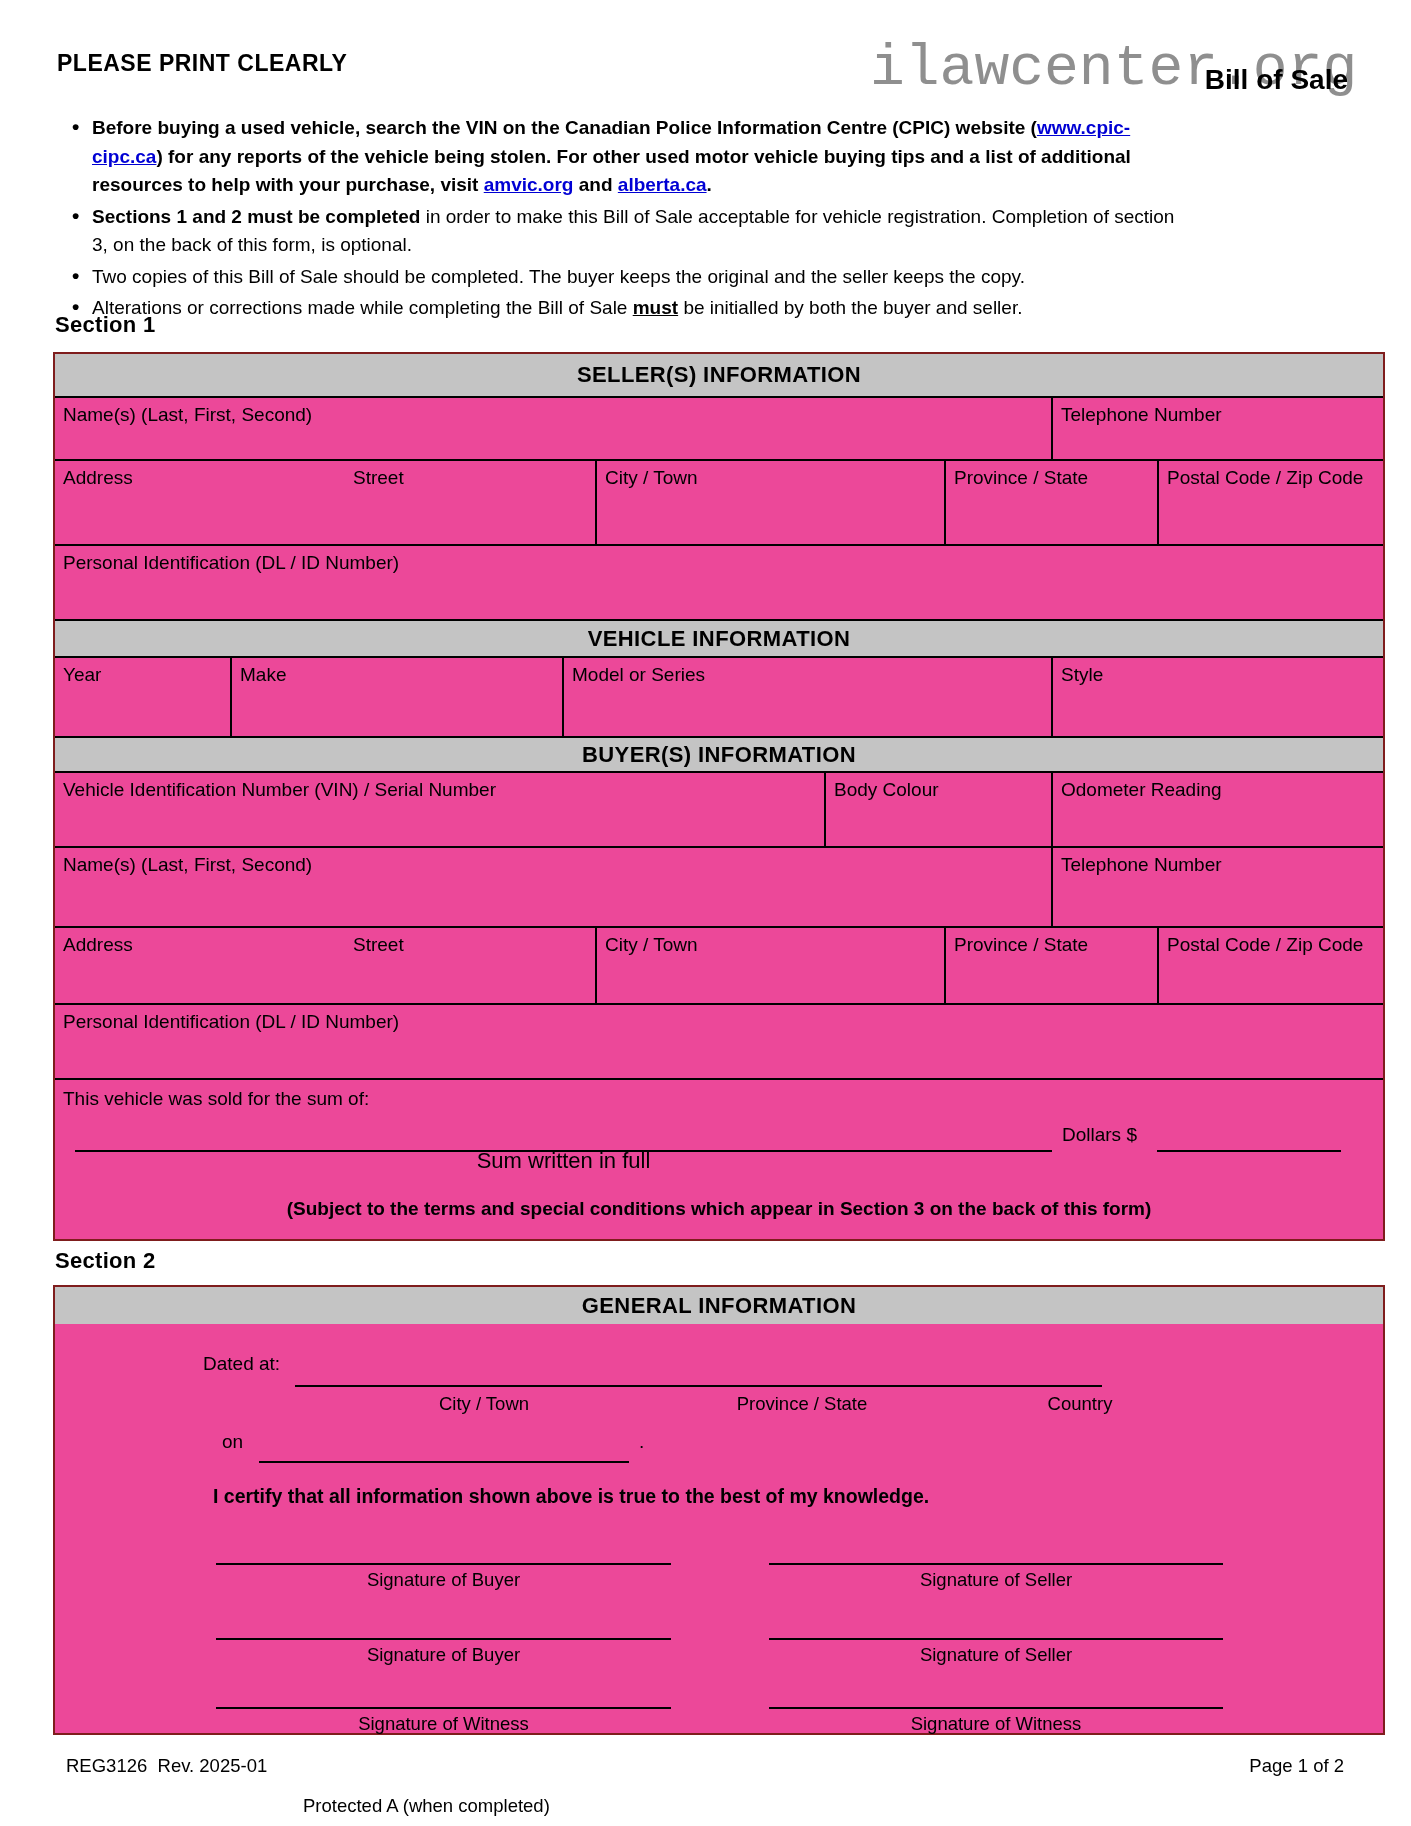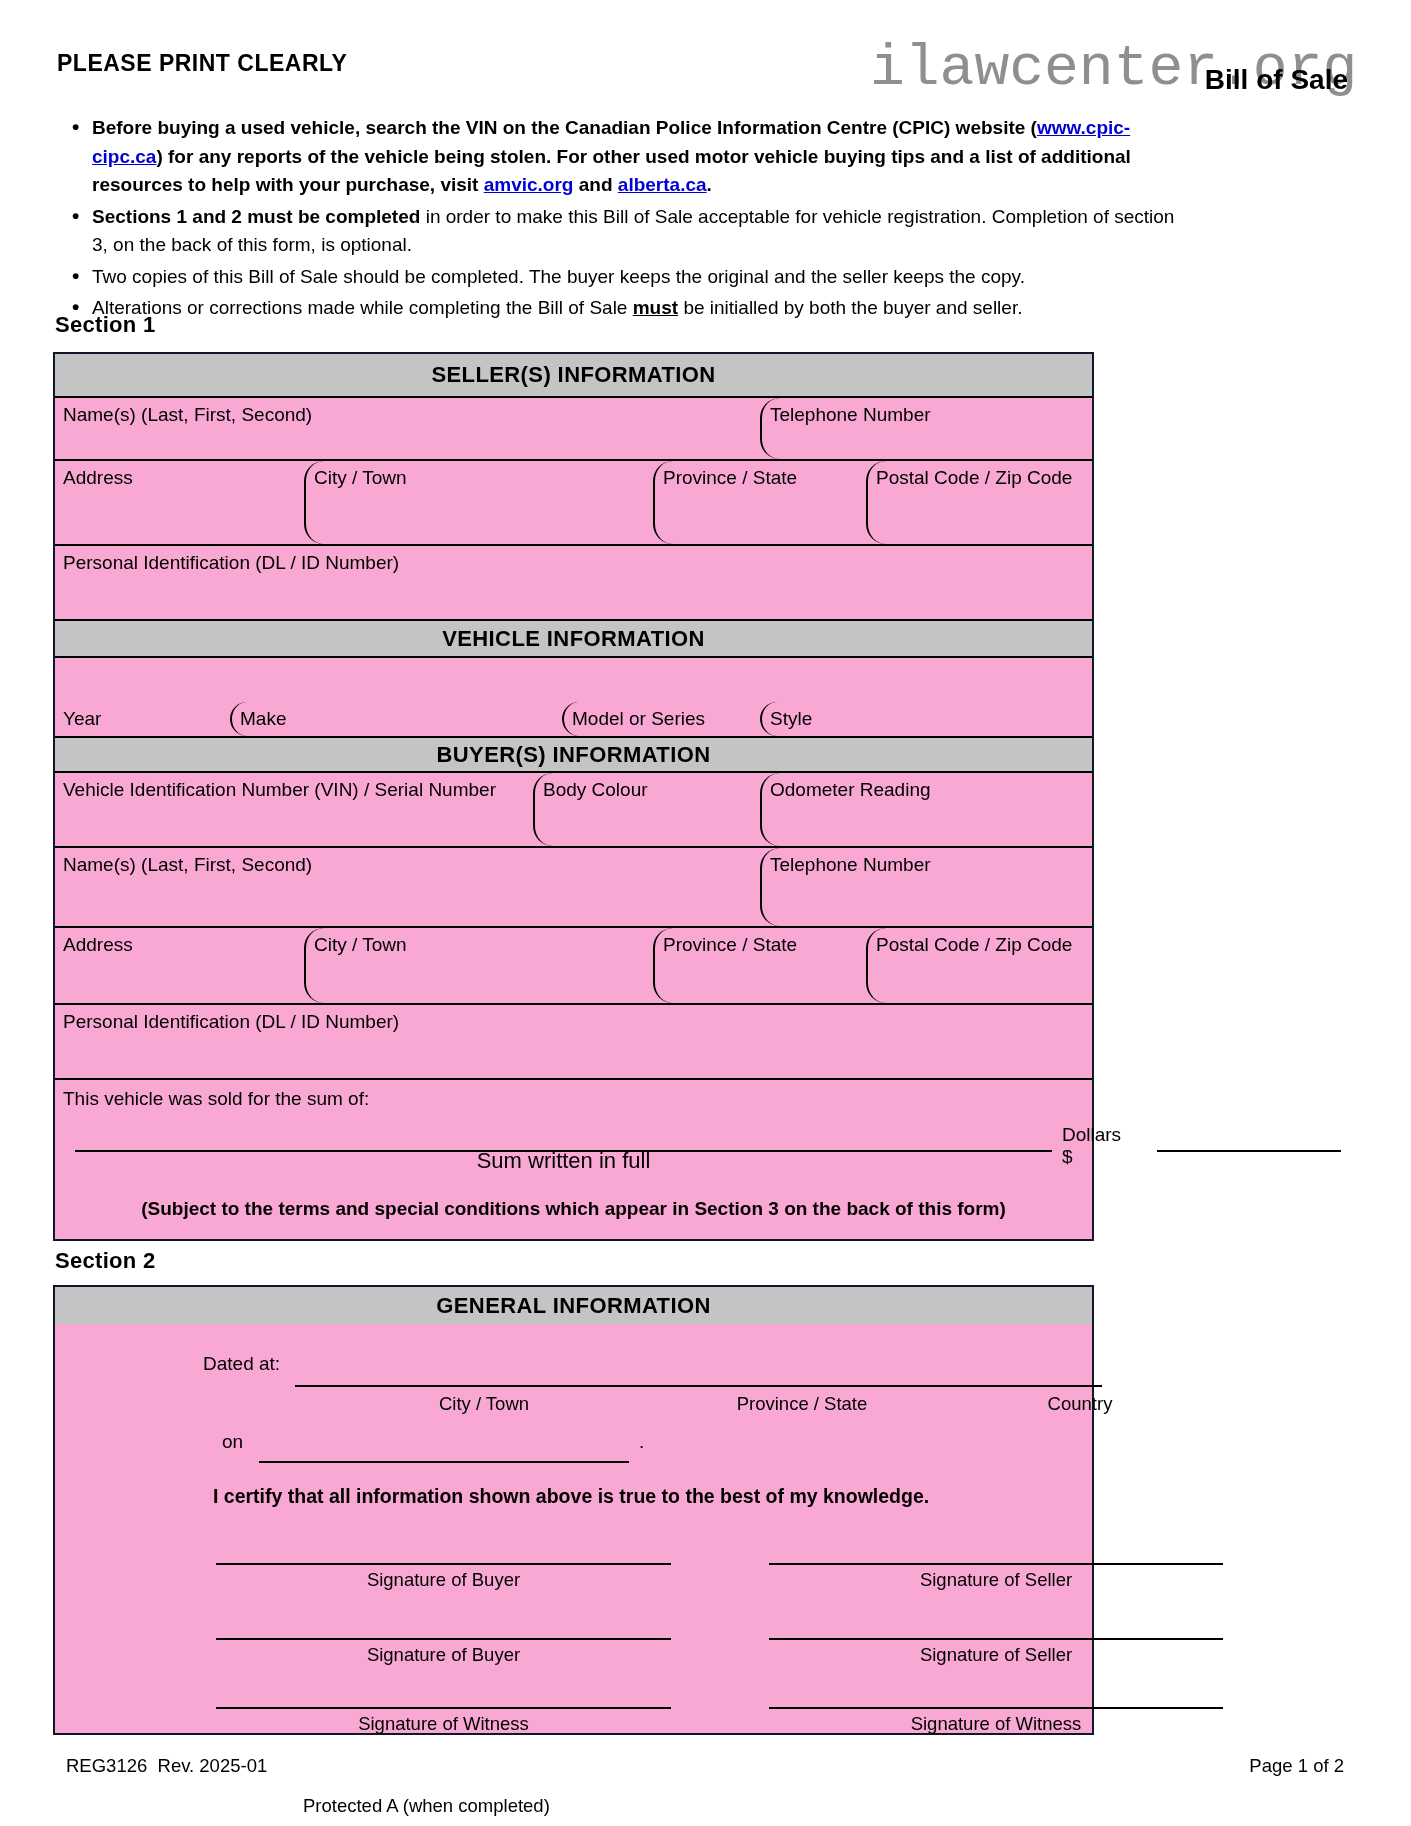--- a/index.html
+++ b/index.html
@@ -15,25 +15,25 @@
   .bullets { position:absolute; left:70px; top:96px; width:1105px;margin-top:18px; }
   .bullet { position:relative; padding-left:22px; font-size:19px; line-height:28.5px; margin-bottom:3px; }
   .bullet::before { content:"\2022"; position:absolute; left:2px; top:-1px; font-size:21px; font-weight:bold; }
   .b-bold { font-weight:bold; }
   .b-link { color:var(--link,#0000d4); text-decoration:underline; }
   .b-must { font-weight:bold; text-decoration:underline; }
 
   .sec-heading { position:absolute; left:55px; font-size:22px; font-weight:bold; letter-spacing:.3px; }
 
   
-  .ftable { position:absolute; left:53px; width:1041px; border:2px solid #0f172a; box-sizing:border-box; background:#f9a8d4; }
+  .ftable { position:absolute; left:53px; width:1332px; border:2px solid #7f1d1d; box-sizing:border-box; background:#ec4899; }
   .trow { display:flex; border-top:2px solid #000; box-sizing:border-box; }
   .trow.first { border-top:none; }
   .band { background:var(--band,#c4c4c4); display:flex; align-items:center; justify-content:center; font-size:22px; font-weight:bold; letter-spacing:.4px; }
-  .cell { box-sizing:border-box; border-left:2px solid #000; padding:6px 8px; font-size:19px; overflow:hidden;border-radius:20px; }
+  .cell { box-sizing:border-box; border-left:2px solid #000; padding:6px 8px; font-size:19px; overflow:hidden; }
   .cell.nb { border-left:none; }
   .grow { flex:1 1 auto; }
 
   .rel { position:relative; }
   .abs { position:absolute; }
   .line { position:absolute; border-bottom:2px solid #000; }
   .ctr { text-align:center; }
   .f18 { font-size:18.5px; }
   .bold { font-weight:bold; }
 
@@ -76,21 +76,21 @@
       <div class="cell" style="flex:0 0 213px;">Province / State</div>
       <div class="cell" style="flex:0 0 226px;">Postal Code / Zip Code</div>
     </div>
 
     <div class="trow" style="height:75px;">
       <div class="cell nb grow">Personal Identification (DL / ID Number)</div>
     </div>
 
     <div class="trow band" style="height:37px;">VEHICLE INFORMATION</div>
 
-    <div class="trow" style="height:80px;align-items:flex-end;">
+    <div class="trow" style="height:80px;">
       <div class="cell nb" style="flex:0 0 175px;">Year</div>
       <div class="cell" style="flex:0 0 332px;">Make</div>
       <div class="cell grow">Model or Series</div>
       <div class="cell" style="flex:0 0 332px;">Style</div>
     </div>
 
     <div class="trow band" style="height:35px;">BUYER(S) INFORMATION</div>
 
     <div class="trow" style="height:75px;">
       <div class="cell nb grow">Vehicle Identification Number (VIN) / Serial Number</div>

